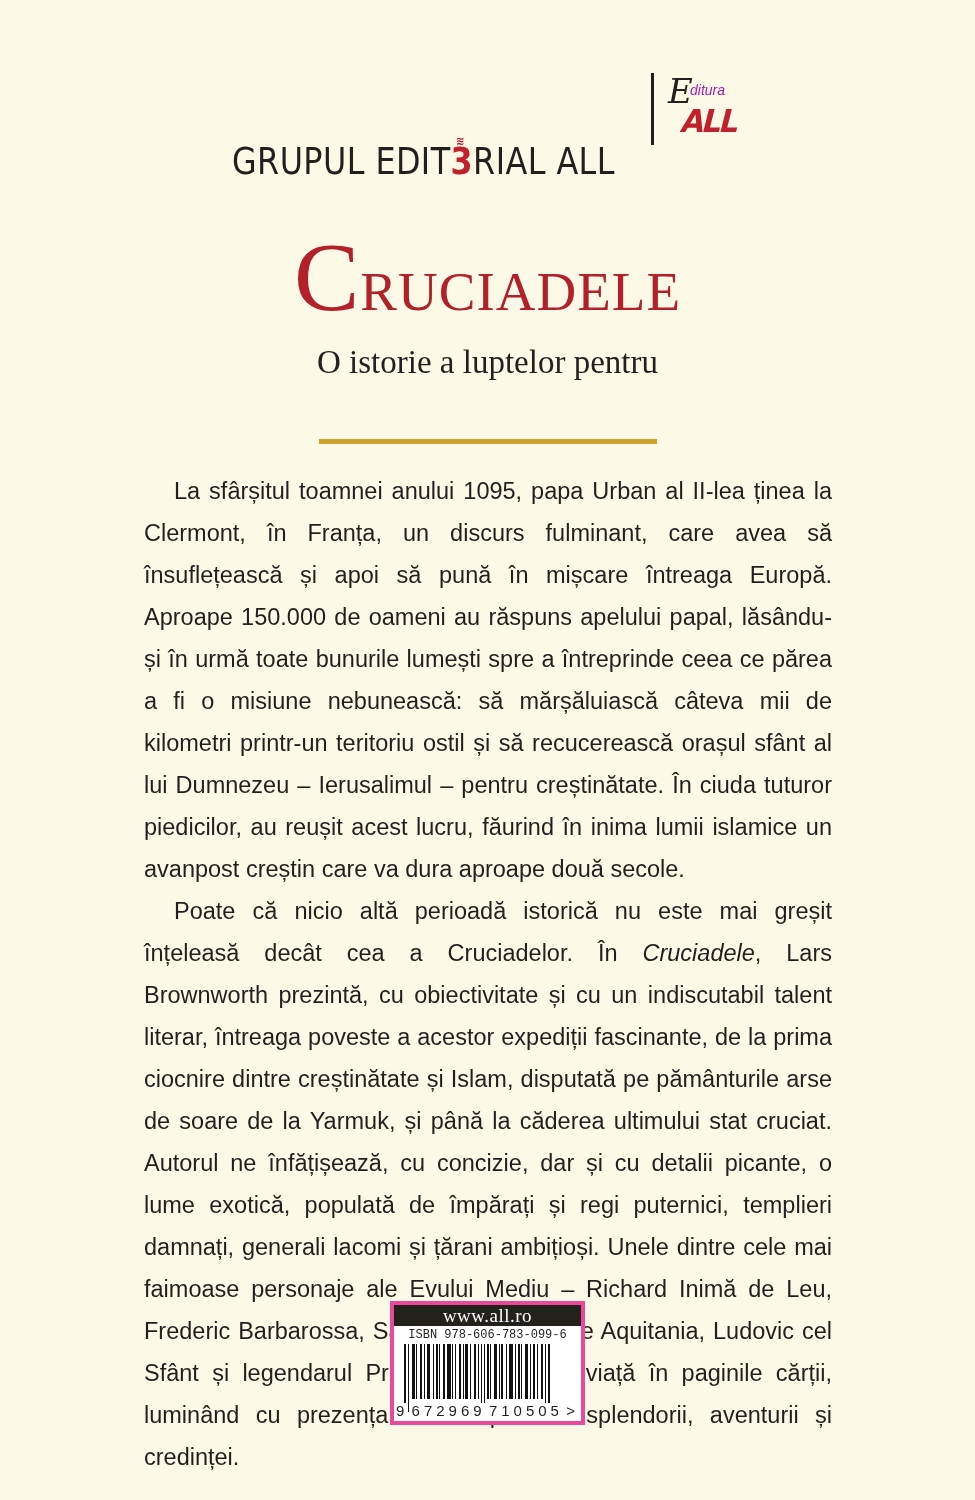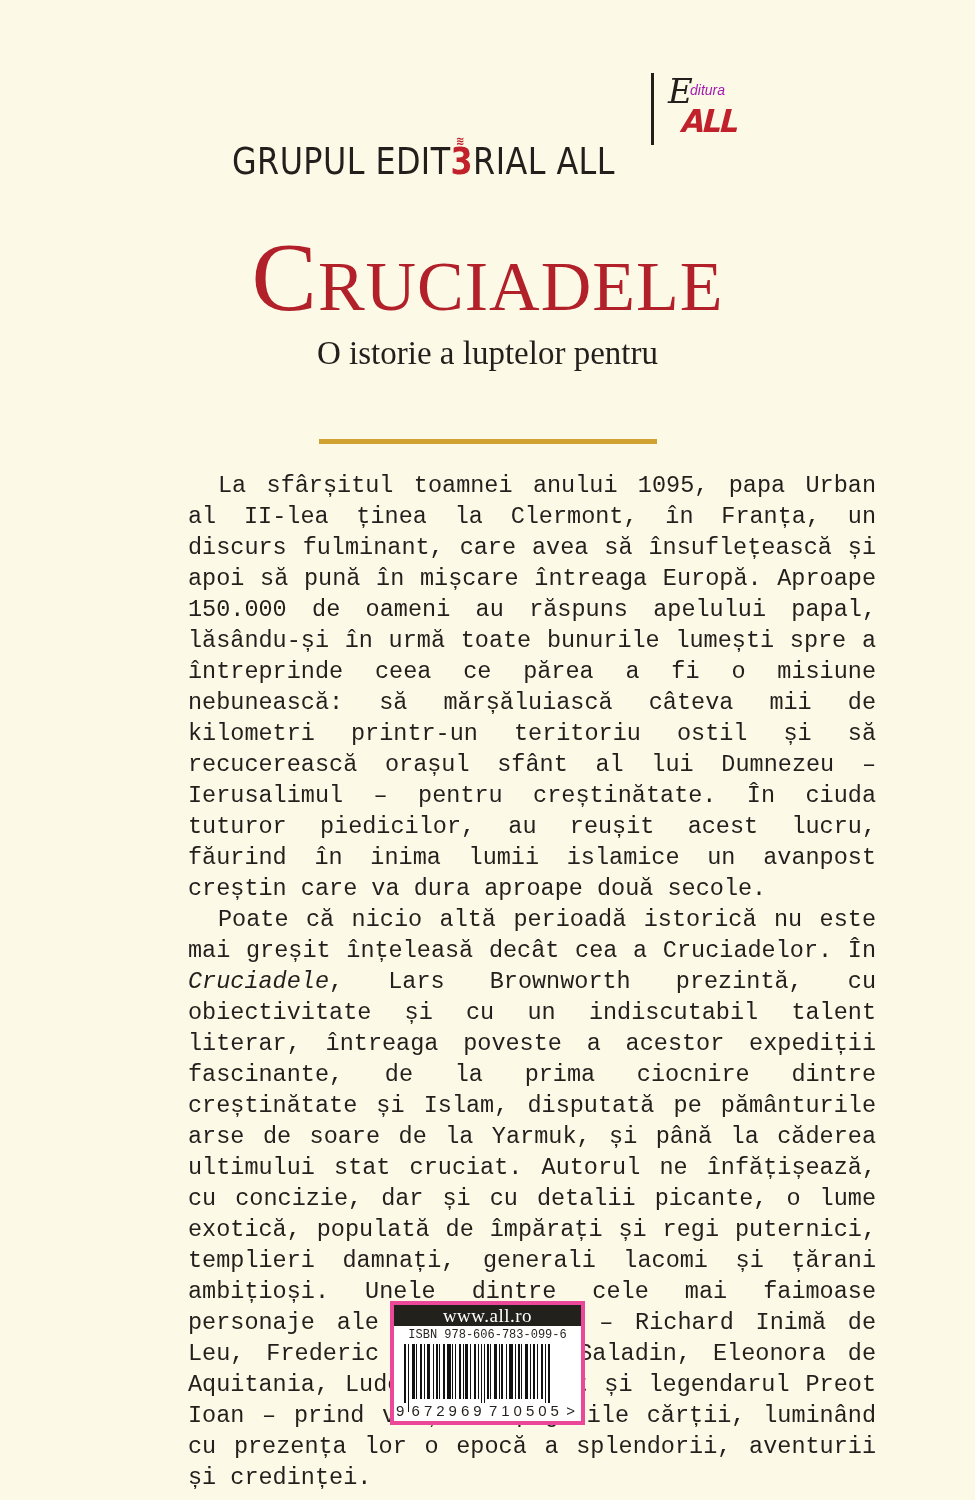--- a/index.html
+++ b/index.html
@@ -104,54 +104,53 @@
       font-family: "Liberation Serif", serif;
       color: #b2202a;
       line-height: 1;
       letter-spacing: 1px;
       white-space: nowrap;
     }
     .title .cap {
       font-size: 98px;
     }
     .title .rest {
-      font-size: 70px;
+      font-size: 55px;
     }
     .subtitle {
       position: absolute;
       left: 0;
       width: 975px;
-      top: 332px;
+      top: 341px;
       text-align: center;
       font-family: "Liberation Serif", serif;
       font-size: 33px;
       line-height: 43px;
       color: #231f1c;
     }
     .rule {
       position: absolute;
       left: 319px;
       top: 439px;
       width: 338px;
       height: 5px;
       background: #d0a232;
     }
 
     .blurb {
       position: absolute;
       left: 144px;
       top: 470px;
       width: 688px;
-      font-family: Liberation Mono, monospace;
+      font-family: Liberation Sans, sans-serif;
       font-size: 23.5px;
-      line-height: 31px;
+      line-height: 42px;
       color: #231f1c;
       text-align: justify;
       hyphens: manual;
-      margin-left: 44px;
     }
     .blurb p {
       margin: 0;
       text-indent: 30px;
     }
     .blurb em {
       font-style: italic;
     }
 
     .barcode-box {

